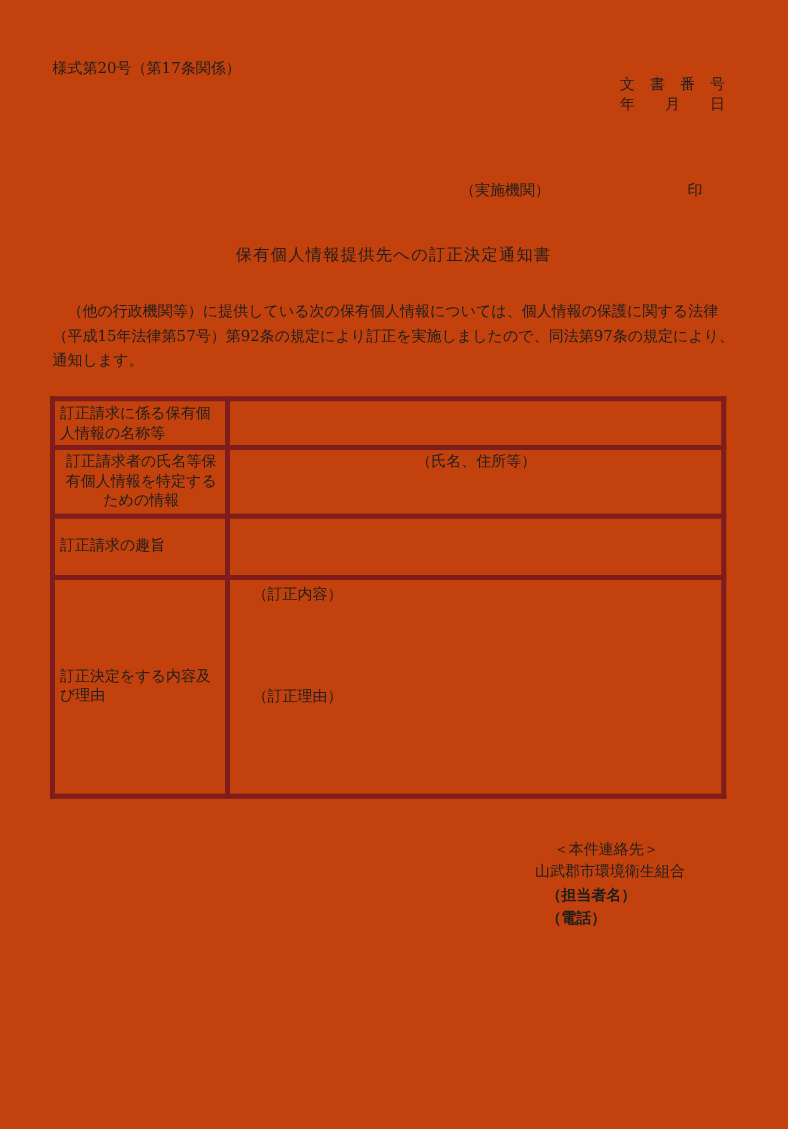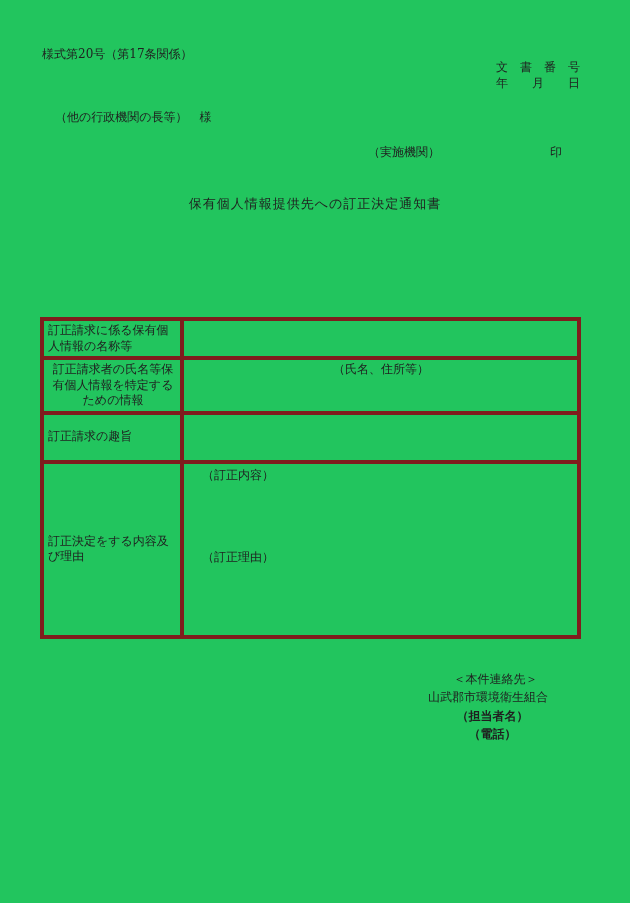--- a/index.html
+++ b/index.html
@@ -4,21 +4,21 @@
 <style>
   html, body {
     margin: 0;
     padding: 0;
     background: #fdfdfd;
   }
   .page {
     position: relative;
     width: 630px;
     height: 903px;
-    background: #22c55e;
+    background: #c2410c;
     color: #1f1f1f;
     font-family: "DejaVu Serif", "Liberation Serif", serif;
     font-size: 12px;
     overflow: hidden;
   }
   .form-number {
     position: absolute;
     left: 42px;
     top: 46px;
     white-space: nowrap;
@@ -117,42 +117,46 @@
     white-space: nowrap;
   }
   .contact {
     position: absolute;
     left: 428px;
     top: 670px;
     line-height: 18.4px;
   }
   .contact .indent-lg { padding-left: 15px; }
   .contact .indent-sm { padding-left: 9px; font-weight: bold; }
-  .contact div { white-space: nowrap; text-align: center; }
+  .contact div { white-space: nowrap; }
 </style>
 </head>
 <body>
 
 <div class="page">
 
   <div class="form-number">様式第20号（第17条関係）</div>
 
   <div class="doc-meta">
     <div>文　書　番　号</div>
     <div>年　　月　　日</div>
   </div>
 
-  <div class="addressee">（他の行政機関の長等）　様</div>
 
   <div class="issuer">（実施機関）</div>
 
   <div class="seal">印</div>
 
   <h1 class="title">保有個人情報提供先への訂正決定通知書</h1>
 
+  <div class="paragraph">
+    <div class="pline">　（他の行政機関等）に提供している次の保有個人情報については、個人情報の保護に関する法律</div>
+    <div class="pline">（平成15年法律第57号）第92条の規定により訂正を実施しましたので、同法第97条の規定により、</div>
+    <div class="pline">通知します。</div>
+  </div>
 
   <table class="form-table">
     <colgroup>
         <col class="c1">
         <col class="c2">
       </colgroup>
     <tbody>
       <tr class="r1">
         <td class="label">訂正請求に係る保有個人情報の名称等</td>
         <td class="value"></td>

